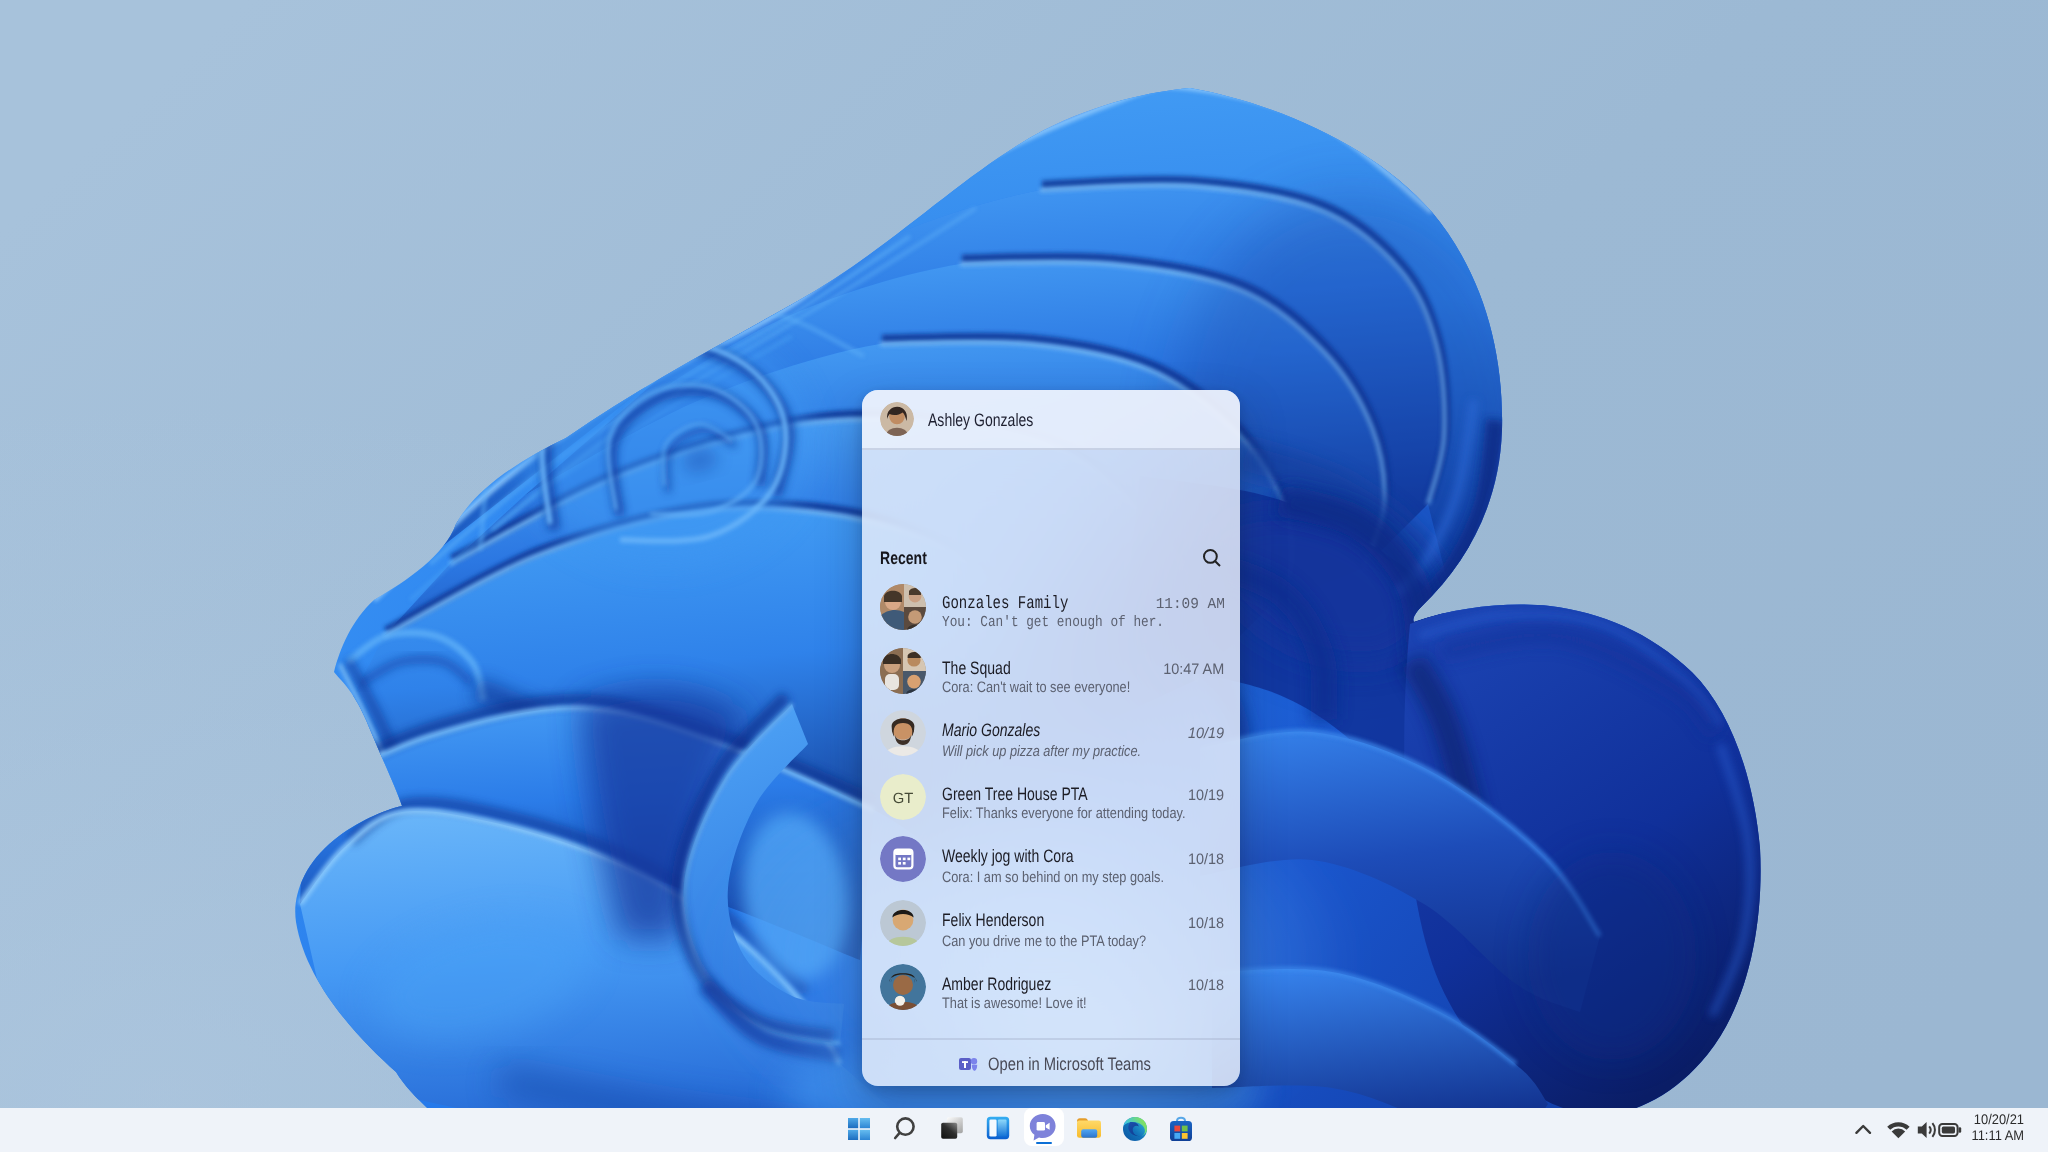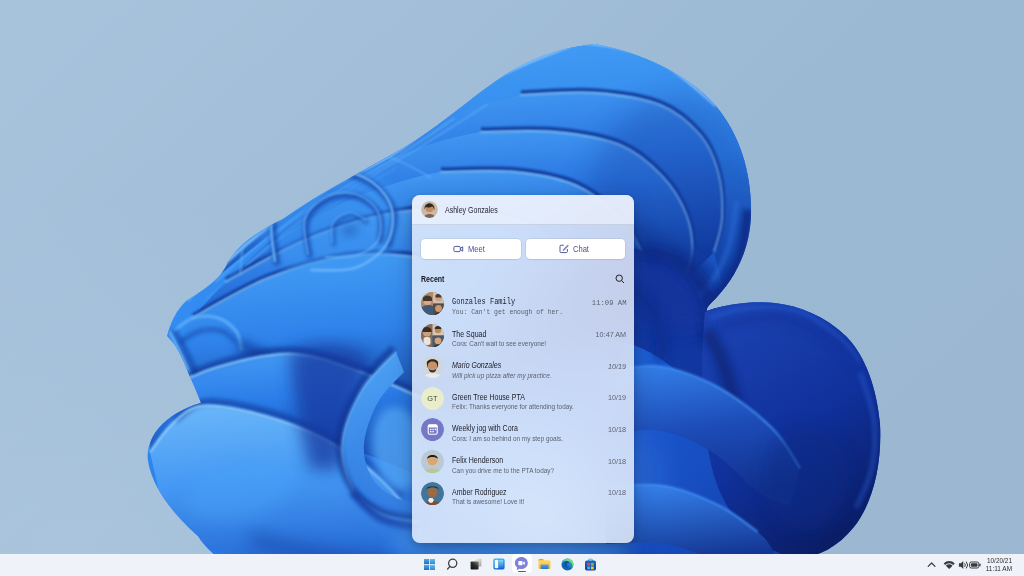--- a/index.html
+++ b/index.html
@@ -1,20 +1,20 @@
 <!DOCTYPE html>
 <html><head>
 <meta charset="utf-8">
 <style>
   html,body{margin:0;padding:0;}
   body{font-family:"Liberation Sans", sans-serif;}
   #screen{position:relative;width:1024px;height:576px;overflow:hidden;background:#9db8d0;}
   #wall{position:absolute;left:0;top:0;}
   
-  #panel{position:absolute;left:412px;top:195px;width:222px;height:348px;border-radius:8px;
+  #panel{position:absolute;left:431px;top:195px;width:189px;height:348px;border-radius:8px;
     background:rgba(238,242,250,0.82);
     backdrop-filter:blur(32px) saturate(1.15);
     box-shadow:0 10px 22px rgba(20,40,80,0.35), 0 2px 6px rgba(20,40,80,0.22);
     overflow:hidden;}
   #phead{position:absolute;left:0;top:0;right:0;height:30px;background:rgba(248,250,255,0.55);
     border-bottom:1px solid rgba(150,160,185,0.35);display:flex;align-items:center;padding-left:9px;box-sizing:border-box;}
   #phead .av{width:17px;height:17px;border-radius:50%;overflow:hidden;flex:0 0 auto;}
   #phead .nm{font-size:9px;color:#1e2030;margin-left:7px;transform:scaleX(0.78);transform-origin:left center;}
   #pbtns{position:absolute;left:9px;right:9px;top:44px;height:20px;display:flex;gap:5px;}
   .pbtn{flex:1;height:20px;background:#fff;border-radius:4px;display:flex;align-items:center;justify-content:center;gap:4px;
@@ -235,36 +235,20 @@
 <div id="panel">
   <div id="phead">
     <div class="av"><svg width="17" height="17" viewBox="0 0 17 17">
             <circle cx="8.5" cy="8.5" r="8.5" fill="#cbb9a4"></circle>
             <path d="M3,17 C3,11.5 14,11.5 14,17 Z" fill="#7d6455"></path>
             <circle cx="8.5" cy="7.2" r="3.9" fill="#c08c62"></circle>
             <path d="M3.6,8.5 C2.8,3.2 8,1.2 11,3 C13.5,4.4 13.8,7.5 13.2,9.5 C12.8,7.3 12.2,6.2 11.4,5.2 C9.5,6.6 6.5,6.8 4.8,6 C4.2,6.8 3.9,7.5 3.6,8.5 Z" fill="#332620"></path>
           </svg></div>
     <div class="nm">Ashley Gonzales</div>
   </div>
-  <div id="pbtns">
-    <div class="pbtn">
-          <svg width="11" height="10" viewBox="0 0 11 10">
-            <rect x="0.9" y="2.4" width="6.4" height="5.2" rx="1.2" fill="none" stroke="#4a5198" stroke-width="0.95"></rect>
-            <path d="M7.6,4.1 L9.7,2.8 L9.7,7.2 L7.6,5.9 Z" fill="none" stroke="#4a5198" stroke-width="0.95" stroke-linejoin="round"></path>
-          </svg>
-          <span>Meet</span>
-        </div>
-    <div class="pbtn">
-          <svg width="10" height="10" viewBox="0 0 10 10">
-            <path d="M8.4,5 L8.4,7.6 C8.4,8.2 8,8.6 7.4,8.6 L2,8.6 C1.4,8.6 1,8.2 1,7.6 L1,2.2 C1,1.6 1.4,1.2 2,1.2 L4.8,1.2" fill="none" stroke="#4a5198" stroke-width="0.95"></path>
-            <path d="M4.4,5.5 L8.6,1.2 L9.3,1.9 L5.1,6.2 L4.2,6.4 Z" fill="none" stroke="#4a5198" stroke-width="0.8" stroke-linejoin="round"></path>
-          </svg>
-          <span>Chat</span>
-        </div>
-  </div>
   <div id="prec">
     <span class="t">Recent</span>
     <svg width="10" height="10" viewBox="0 0 10 10">
           <circle cx="4.2" cy="4.2" r="3.2" fill="none" stroke="#222" stroke-width="1"></circle>
           <line x1="6.6" y1="6.6" x2="9" y2="9" stroke="#222" stroke-width="1"></line>
         </svg>
   </div>
   <div id="rows">
     <div class="row" style="top:94px;font-family:Liberation Mono, monospace;">
       <div class="av"><svg width="23" height="23" viewBox="0 0 23 23">
@@ -356,20 +340,30 @@
               <path d="M5.5,9.5 C4.5,3.5 18.5,3.5 17.5,9.5 C17.5,6.5 16,5 11.5,5 C7,5 5.5,6.5 5.5,9.5 Z" fill="#241c16"></path>
               <path d="M4.8,9 C3.8,4 19.2,4 18.2,9 C17.8,5.8 16,4.6 11.5,4.6 C7,4.6 5.2,5.8 4.8,9 Z" fill="#241c16"></path>
               <circle cx="10" cy="18.5" r="2.6" fill="#ece8e2"></circle>
               <path d="M3,23 C3.5,17.5 19.5,17.5 20,23 Z" fill="#7a4f35"></path>
               <circle cx="10" cy="18.5" r="2.4" fill="#f2efe9"></circle>
             </svg></div>
       <div class="tt">Amber Rodriguez</div>
       <div class="st">That is awesome! Love it!</div>
       <div class="tm">10/18</div>
     </div>
+  </div>
+  <div id="pfoot">
+    <svg width="10" height="10" viewBox="0 0 10 10">
+          <rect x="0.5" y="2" width="6" height="6" rx="1" fill="#5b5fc7"></rect>
+          <rect x="2" y="3.6" width="3" height="0.9" fill="#fff"></rect>
+          <rect x="3" y="3.6" width="1" height="3.4" fill="#fff"></rect>
+          <circle cx="8" cy="3.6" r="1.6" fill="#7b83eb"></circle>
+          <path d="M6.9,5.4 L9.6,5.4 C9.6,7.2 9,8.4 8.2,8.4 C7.4,8.4 6.9,7.2 6.9,5.4Z" fill="#7b83eb"></path>
+        </svg>
+    <span>Open in Microsoft Teams</span>
   </div>
 </div>
 
 <div id="taskbar">
   <div id="ticons">
     <div class="tcell">
           <svg width="11" height="11" viewBox="0 0 11 11">
             <defs>
               <linearGradient id="st1" x1="0" y1="0" x2="0" y2="1">
                 <stop offset="0" stop-color="#4fa9e8"></stop>

